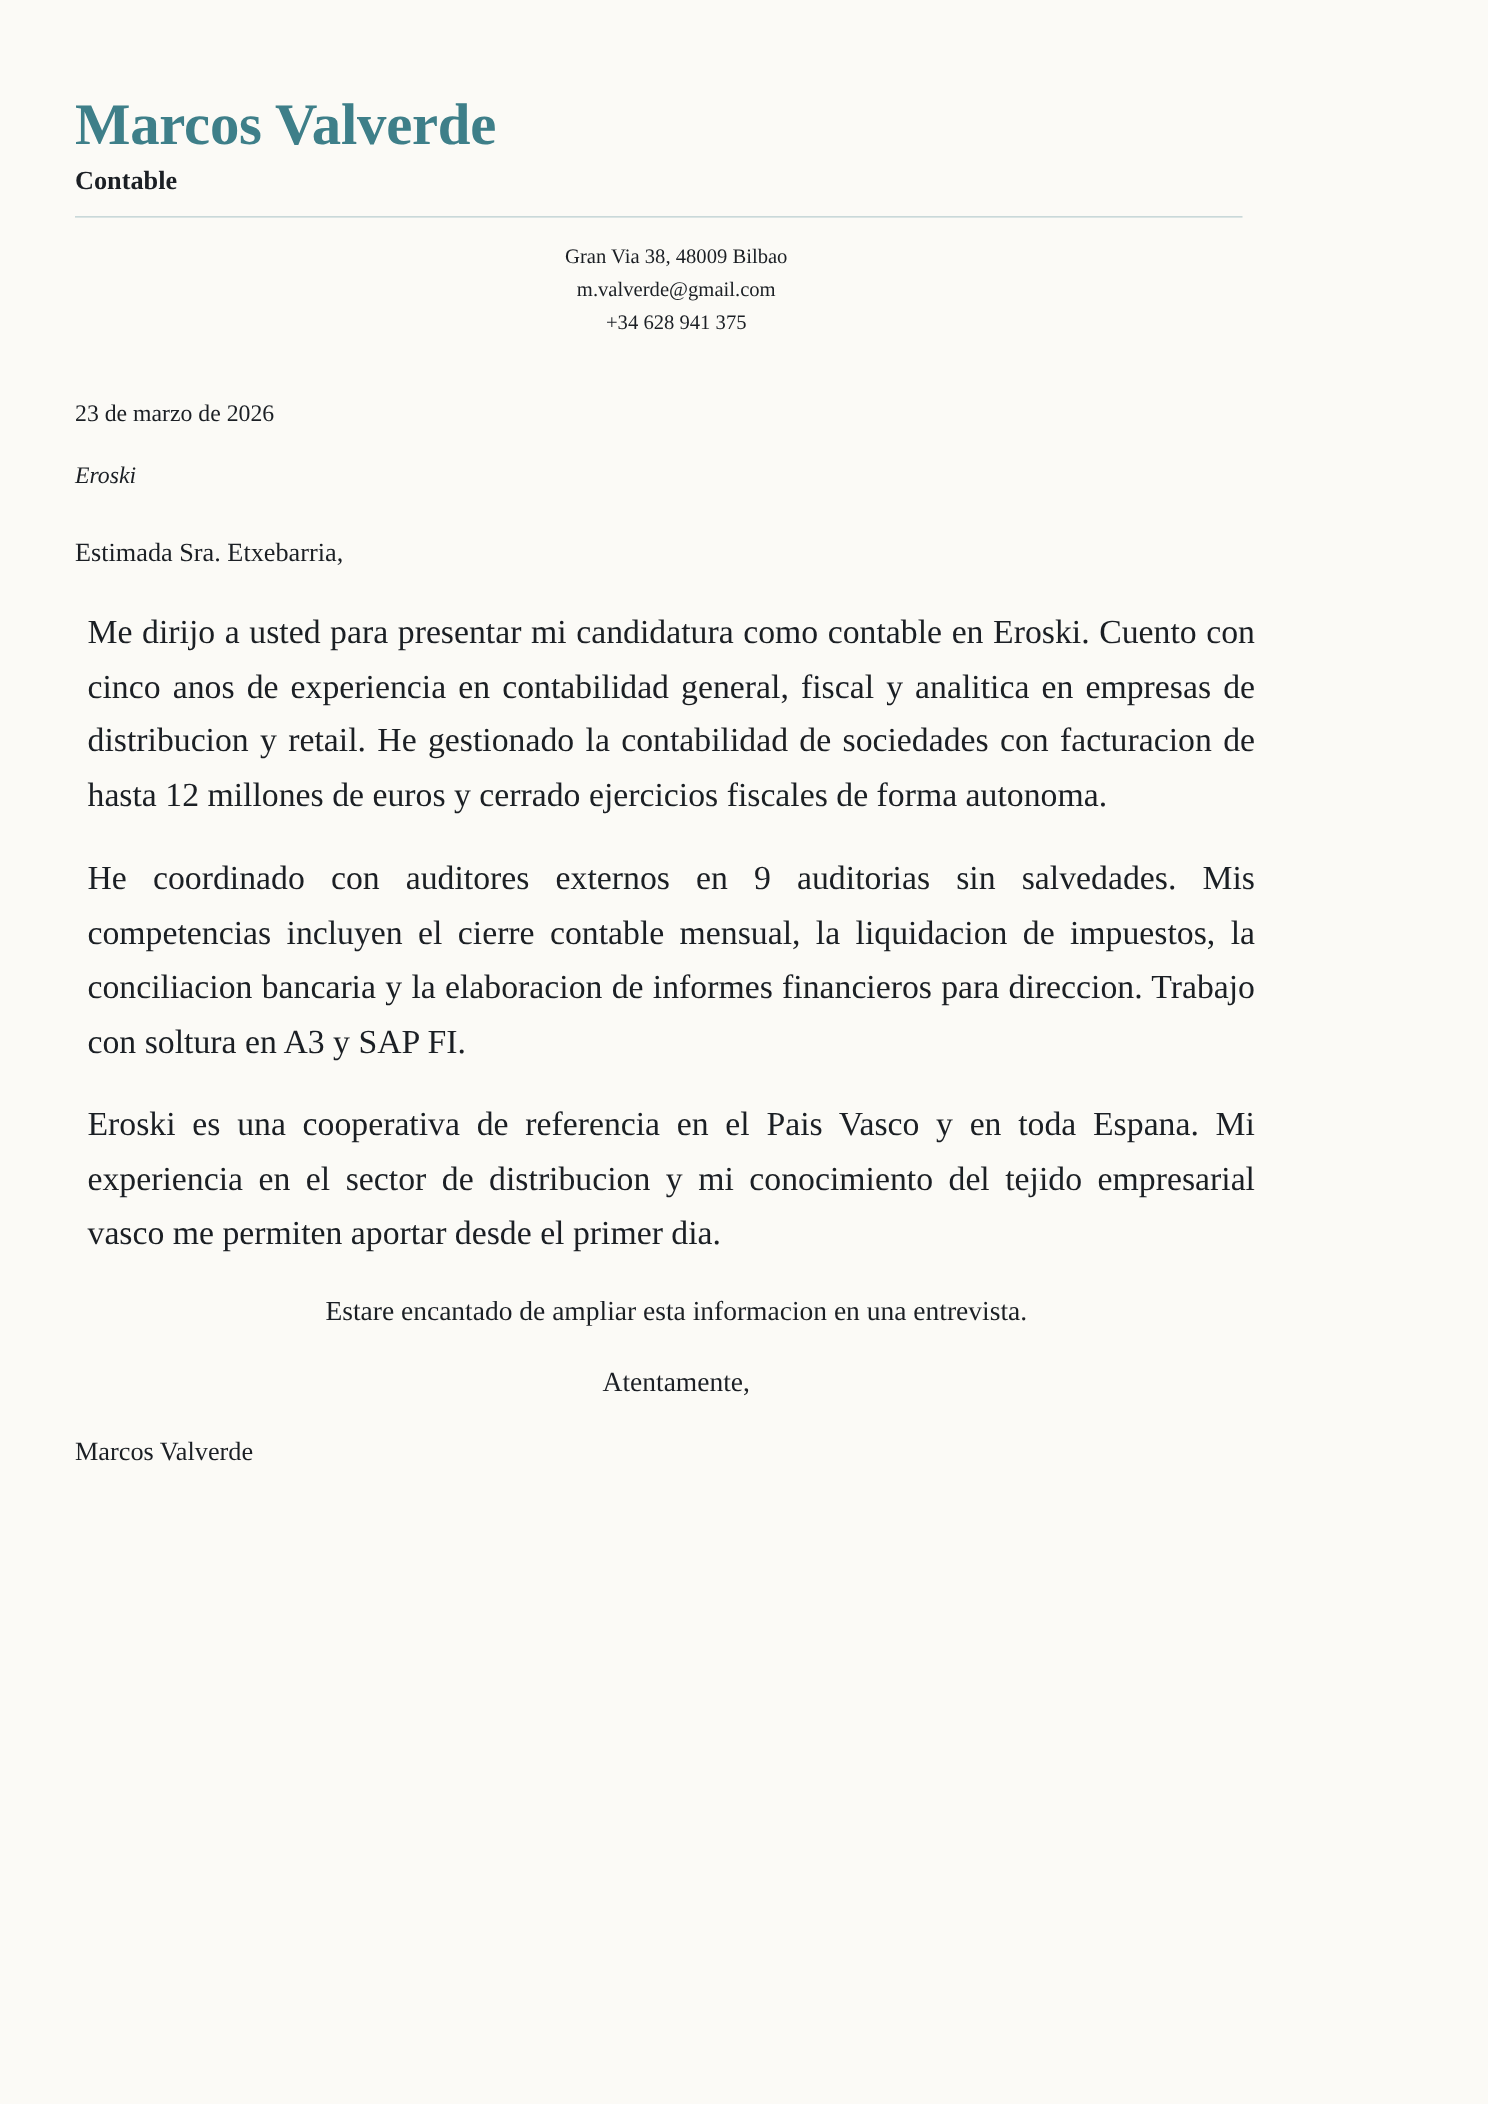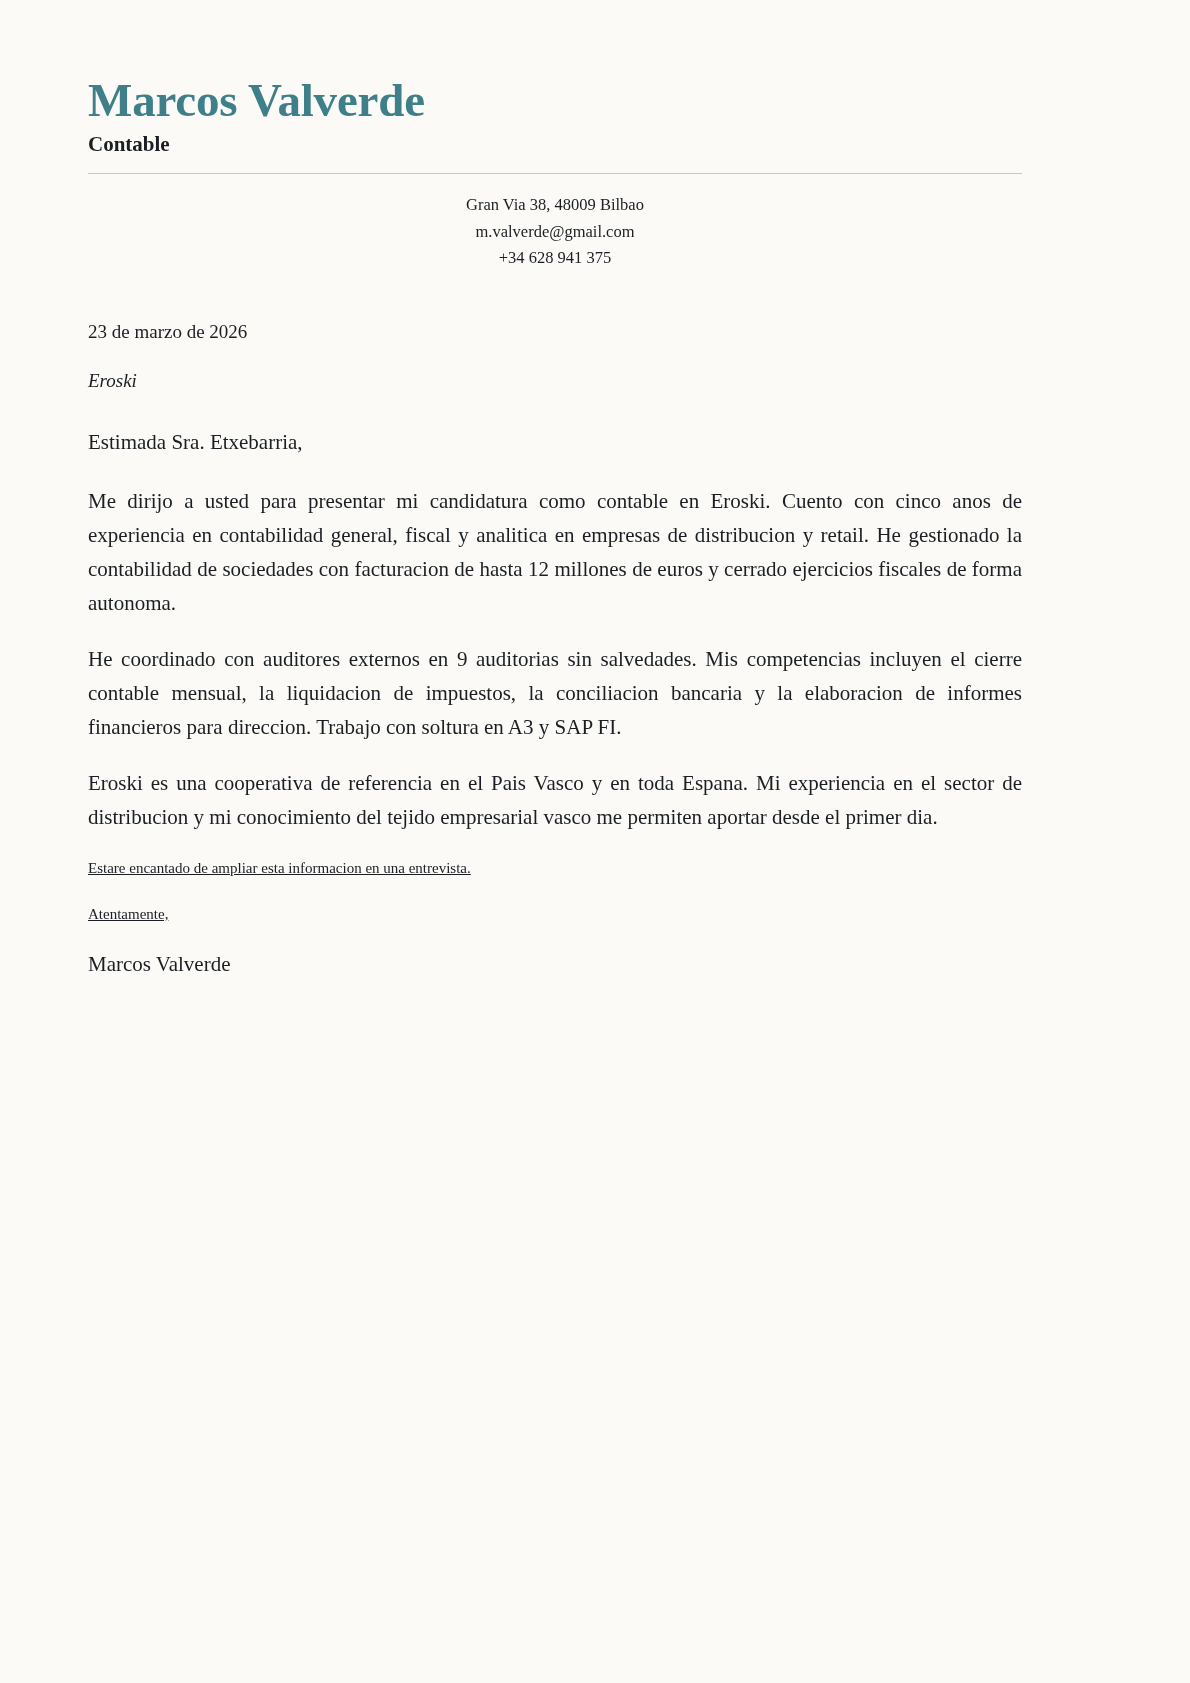--- a/index.html
+++ b/index.html
@@ -12,21 +12,21 @@
     background: #fbfaf6;
     font-family: "Liberation Serif", "DejaVu Serif", serif;
     color: #1b1f24;
     overflow: hidden;
   }
   .page {
     position: relative;
     width: 1190px;
     height: 1683px;
     box-sizing: border-box;
-    padding: 75px 168px 0 88px;
+    padding: 75px 168px 0 60px;
   }
   .header-block {
     margin: 0;
   }
   .name {
     font-size: 47px;
     font-weight: bold;
     line-height: 1.08;
     color: #3e7f89;
     letter-spacing: -0.2px;
@@ -72,33 +72,32 @@
     line-height: 1.3;
     margin: 0 0 34px 0;
     font-style: italic;
   }
   .salutation {
     font-size: 21px;
     line-height: 1.45;
     margin: 0 0 26px 0;
   }
   .body-par {
-    font-size: 21px;
+    font-size: 27px;
     line-height: 1.62;
     text-align: justify;
     text-justify: inter-word;
-    margin: 0 0 22px 0;
+    margin: 0 0 22px 10px;
     width: 934px;
   }
   .closing-par {
-    font-size: 15px;
+    font-size: 22px;
     line-height: 1.6;
-    text-align: left;
+    text-align: center;
     margin: 0 0 22px 0;
-    text-decoration: underline;
   }
   .signature {
     font-size: 21px;
     line-height: 1.6;
     margin: 0;
   }
 </style>
 </head>
 <body>
 

